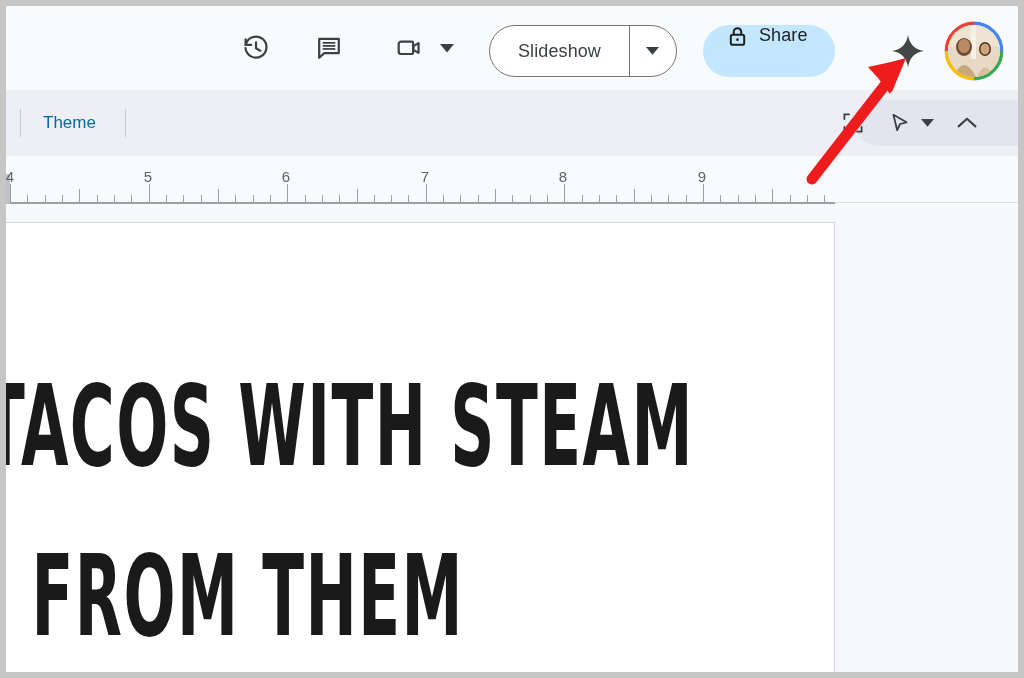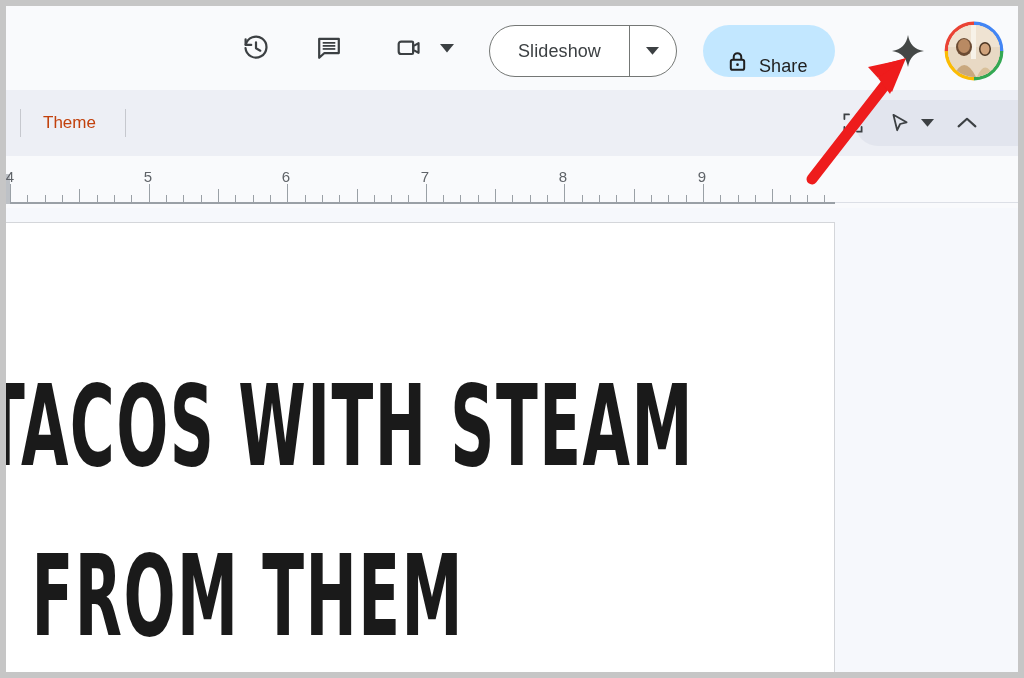--- a/index.html
+++ b/index.html
@@ -107,21 +107,21 @@
 
   
   #share-button {
     position: absolute;
     left: 697px;
     top: 19px;
     height: 52px;
     border-radius: 26px;
     background: #c2e7ff;
     display: flex;
-    align-items: flex-end;
+    align-items: flex-start;
     gap: 11px;
     padding: 0 27px 0 24px;
     cursor: pointer;
   }
   #share-label {
     font-size: 18px;
     color: #1f1f1f;
     font-weight: 500;
     letter-spacing: 0.1px;
     white-space: nowrap;
@@ -185,21 +185,21 @@
   #div-2 { left: 119px; }
 
   .tb-text-btn {
     position: absolute;
     top: 14px;
     height: 38px;
     display: flex;
     align-items: center;
     padding: 0 10px;
     font-size: 17px;
-    color: #c2410c;
+    color: #0369a1;
     border-radius: 6px;
     cursor: pointer;
     white-space: nowrap;
   }
   #tb-theme { left: 27px; }
   #tb-transition { left: 131px; }
 
   
   #tb-right-pill {
     position: absolute;

